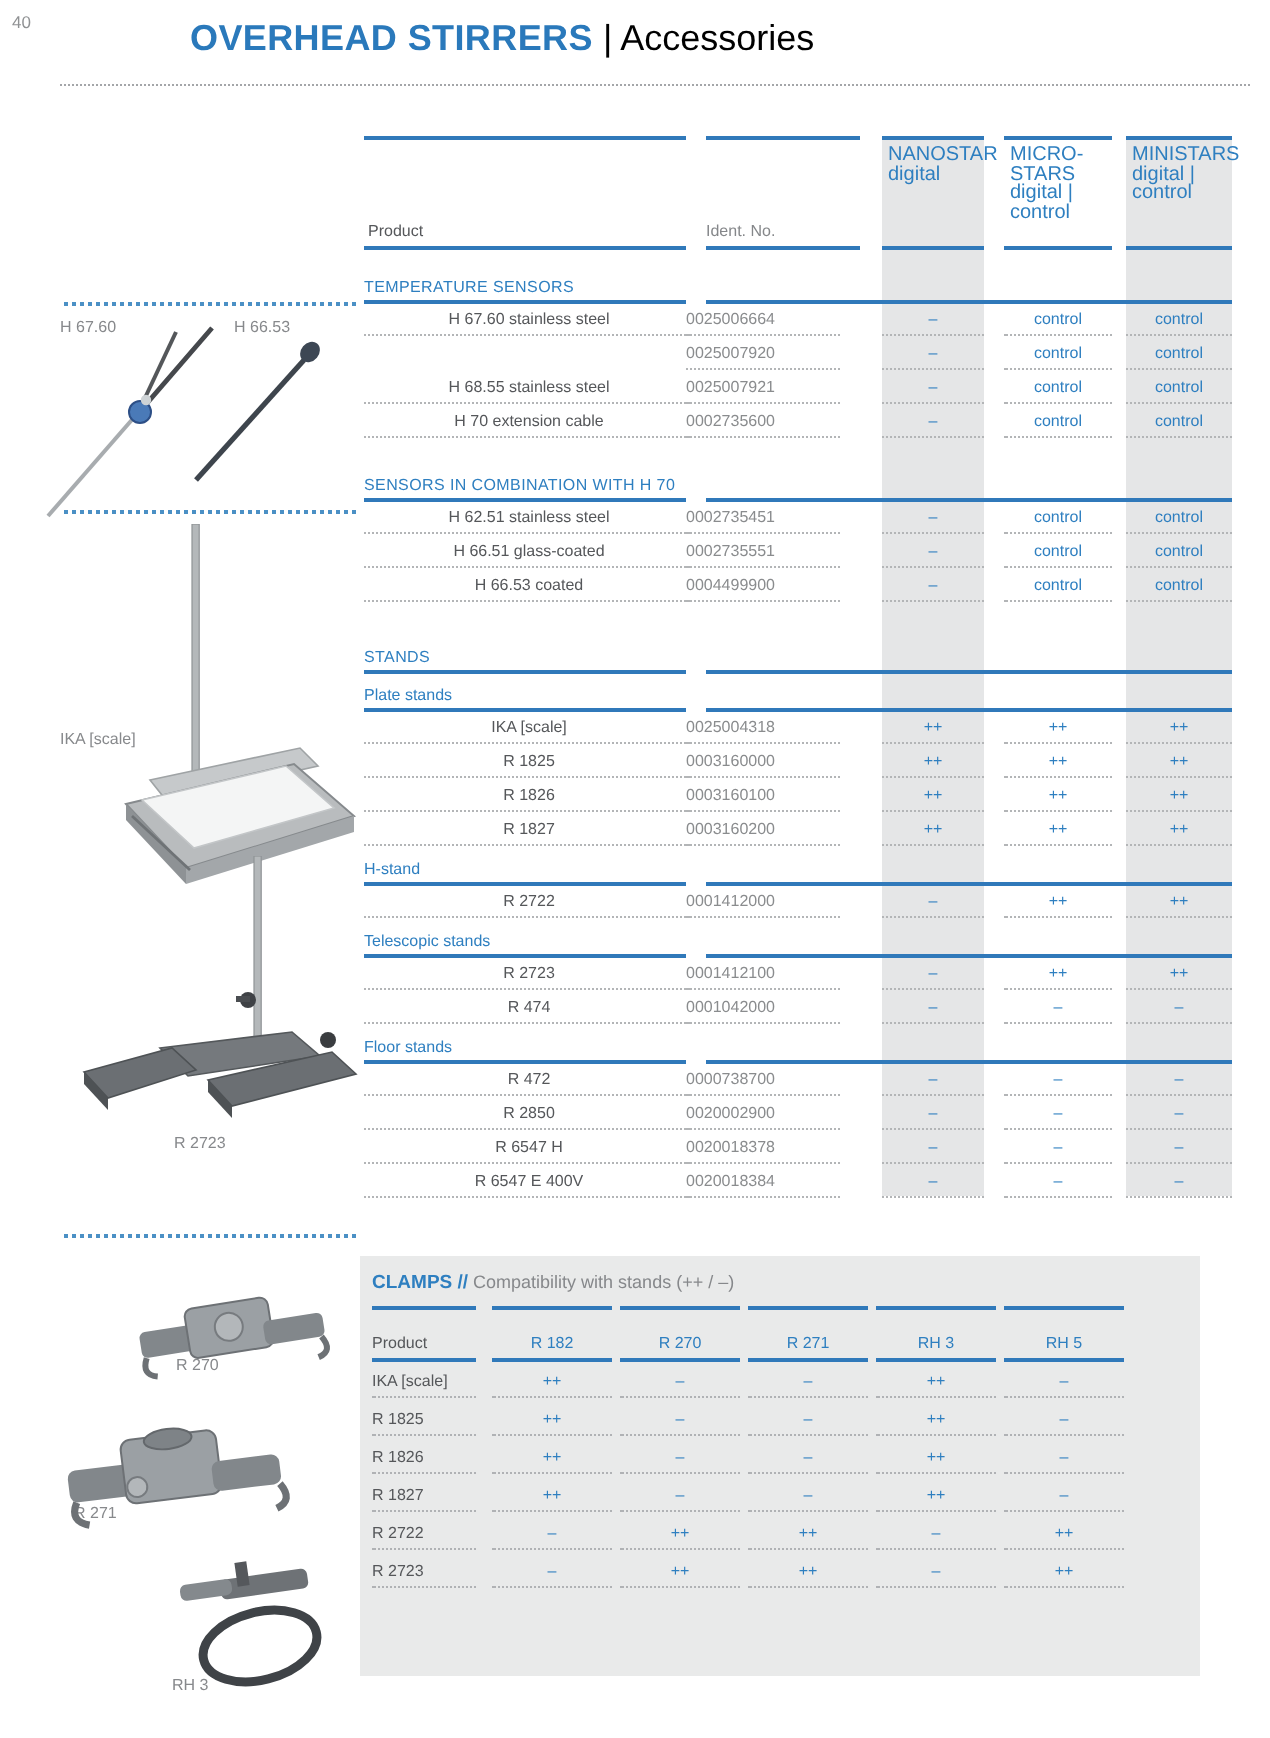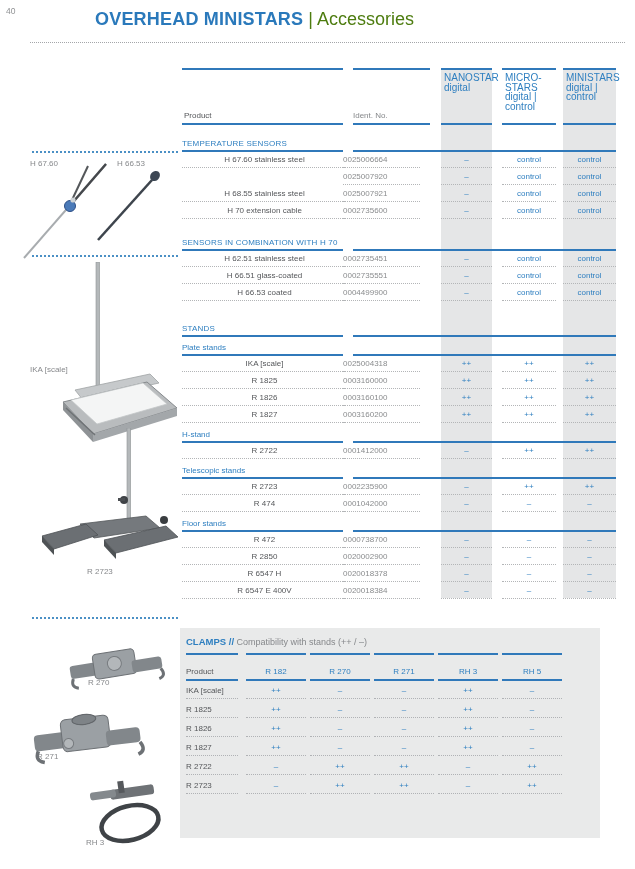--- a/index.html
+++ b/index.html
@@ -4,21 +4,21 @@
 <style>
   html,body{margin:0;padding:0;background:#fff;}
   #page{position:relative;width:635px;height:869px;background:#ffffff;
         font-family:"Liberation Sans",sans-serif;overflow:hidden;}
   .abs{position:absolute;}
 
   
   #page-num{left:6px;top:6px;font-size:8.5px;color:#909294;}
   #title{left:95px;top:9px;font-size:18px;white-space:nowrap;}
   .t-main{color:#2a79bb;font-weight:700;letter-spacing:.2px;}
-  .t-sub{color:#4d7c0f;font-weight:400;}
+  .t-sub{color:#000000;font-weight:400;}
   .dotgray{border-top:1px dotted #a4a6a9;height:0;}
   .dotblue{border-top:2px dotted #4b90c5;height:0;}
 
   
   .fig-label{position:absolute;font-size:8px;color:#87898c;}
 
   
   #mtable{position:absolute;left:182px;top:68px;width:434px;height:545px;}
   .band{position:absolute;top:0;height:530px;background:#e5e6e7;}
   #band-nano{left:259px;width:51px;}
@@ -65,21 +65,21 @@
                     border-bottom:1px dotted #b0b2b5;}
   .cl-datarow > .cl-p{color:#55575a;}
 </style>
 </head>
 <body>
 
 <div id="page">
 
   <div class="abs" id="page-num">40</div>
   <div class="abs" id="title">
-    <span class="t-main">OVERHEAD MINISTARS</span>
+    <span class="t-main">OVERHEAD STIRRERS</span>
     <span class="t-sub">| Accessories</span>
   </div>
   <div class="abs dotgray" style="left:30px;top:42px;width:595px;"></div>
 
   <div class="abs dotblue" style="left:32px;top:151px;width:146px;"></div>
   <div class="fig-label" style="left:30px;top:159px;">H 67.60</div>
   <div class="fig-label" style="left:117px;top:159px;">H 66.53</div>
 
   <svg class="abs" style="left:18px;top:150px;" width="162" height="110" viewBox="0 0 162 110">
     <line x1="6" y1="108" x2="88" y2="14" stroke="#a8acaf" stroke-width="2"></line>
@@ -301,21 +301,21 @@
             <div class="cell c-2">++</div>
             <div class="cell c-3">++</div>
           </div>
           <div class="subhdr">
             <div>Telescopic stands</div>
             <div class="useg useg-a"></div>
             <div class="useg useg-b"></div>
           </div>
           <div class="row">
             <div class="cell c-p">R 2723</div>
-            <div class="cell c-i">0002235900</div>
+            <div class="cell c-i">0001412100</div>
             <div class="cell c-1">–</div>
             <div class="cell c-2">++</div>
             <div class="cell c-3">++</div>
           </div>
           <div class="row">
             <div class="cell c-p">R 474</div>
             <div class="cell c-i">0001042000</div>
             <div class="cell c-1">–</div>
             <div class="cell c-2">–</div>
             <div class="cell c-3">–</div>

